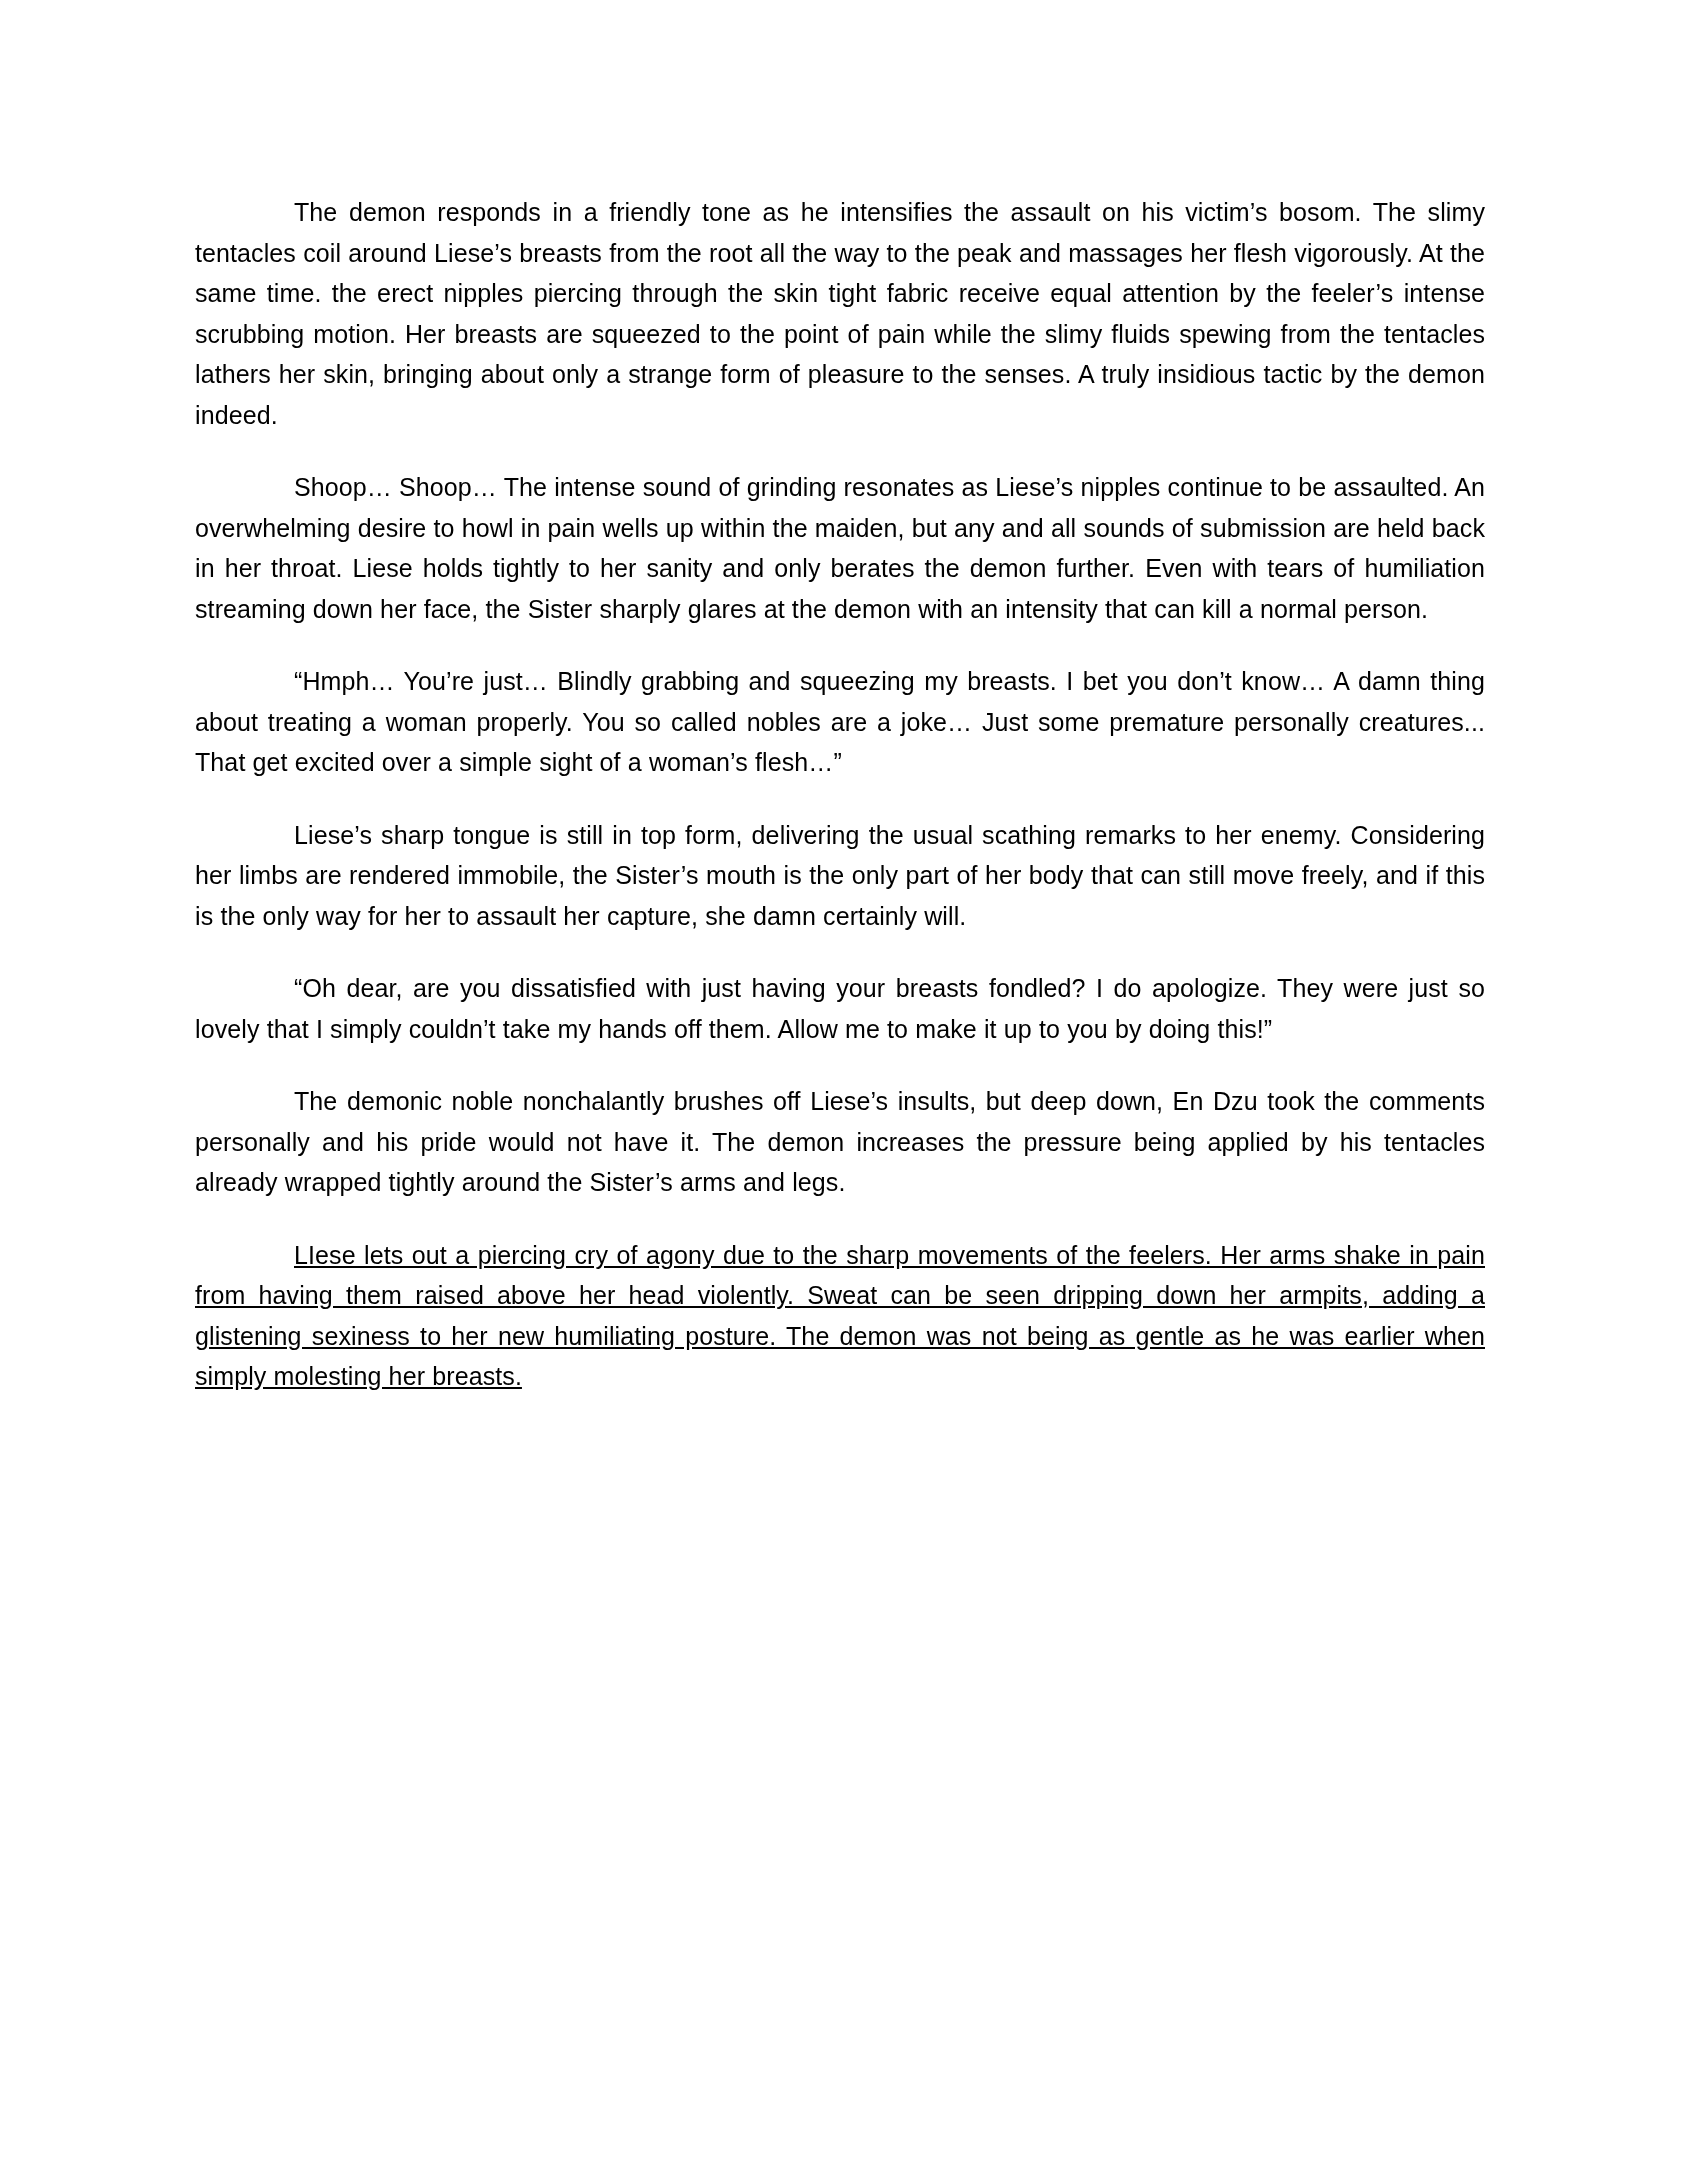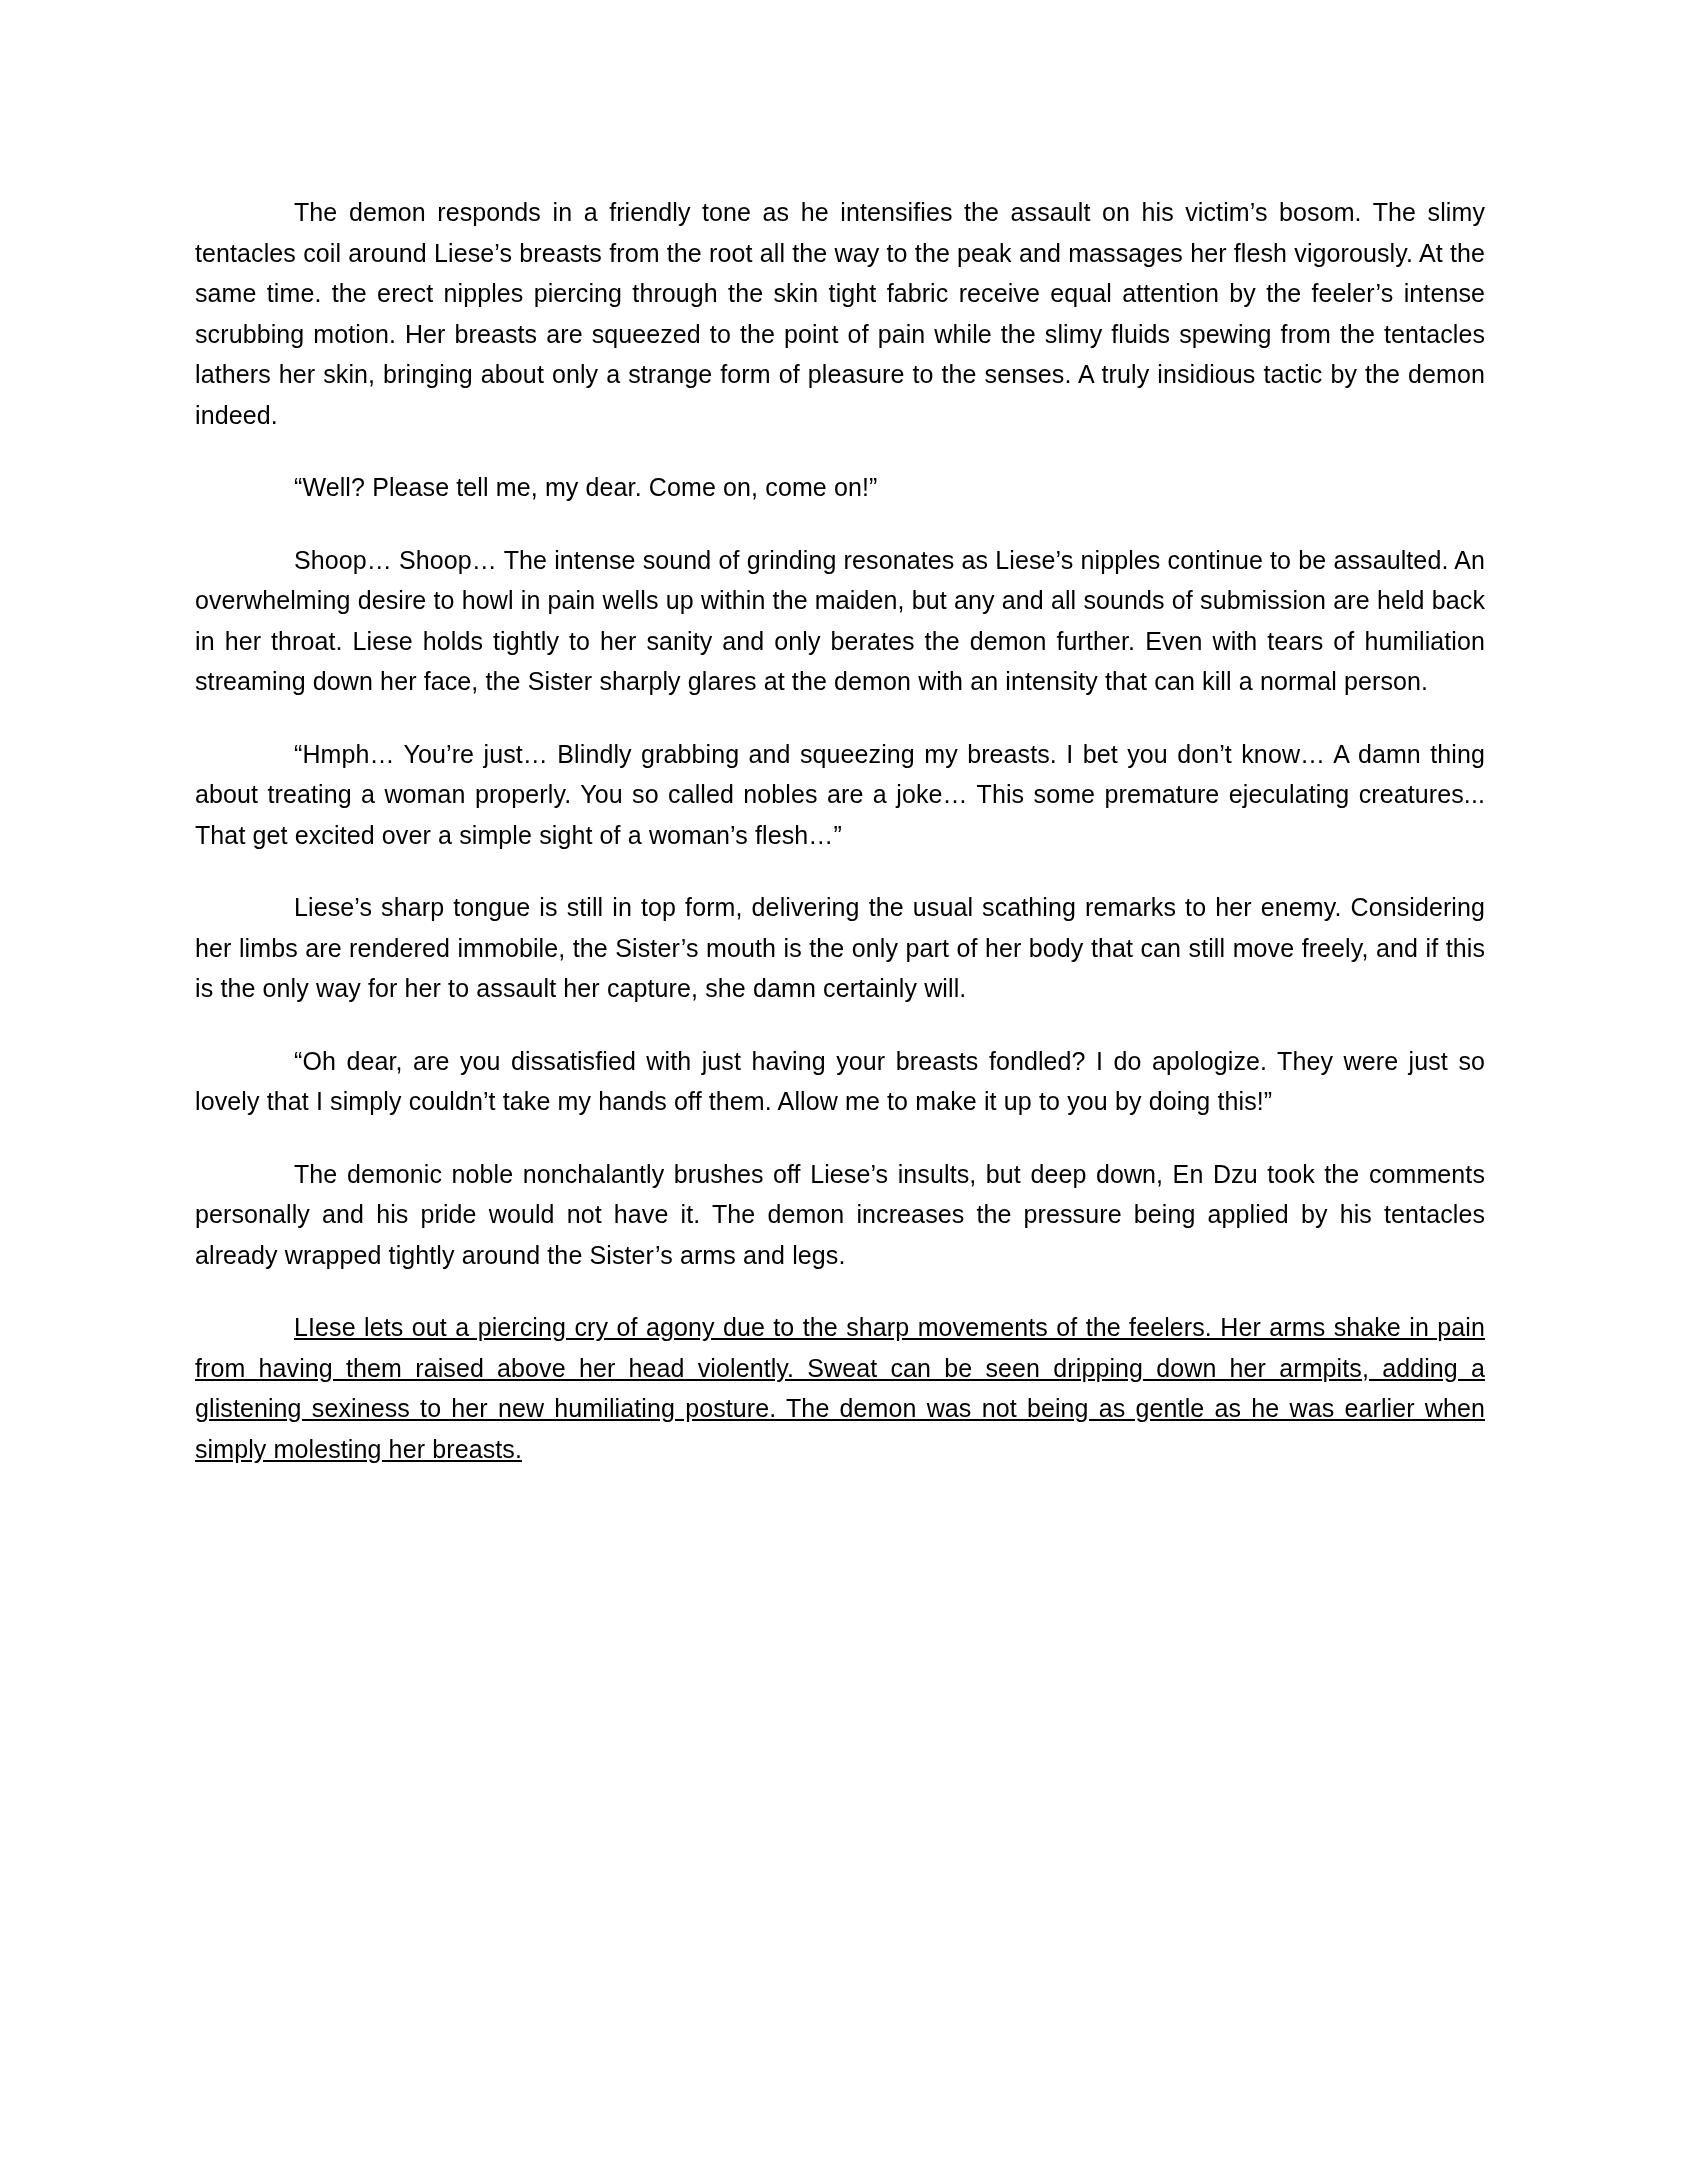--- a/index.html
+++ b/index.html
@@ -36,22 +36,21 @@
     margin-bottom: 0;
     text-decoration: underline;
   }
 </style>
 </head>
 <body>
 
 <div class="page">
   <div class="doc-body">
     <p class="para">The demon responds in a friendly tone as he intensifies the assault on his victim’s bosom. The slimy tentacles coil around Liese’s breasts from the root all the way to the peak and massages her flesh vigorously. At the same time. the erect nipples piercing through the skin tight fabric receive equal attention by the feeler’s intense scrubbing motion. Her breasts are squeezed to the point of pain while the slimy fluids spewing from the tentacles lathers her skin, bringing about only a strange form of pleasure to the senses. A truly insidious tactic by the demon indeed.</p>
-    <p class="para">“Well? Please tell me, my dear. Come on, come on!”</p>
     <p class="para">Shoop… Shoop… The intense sound of grinding resonates as Liese’s nipples continue to be assaulted. An overwhelming desire to howl in pain wells up within the maiden, but any and all sounds of submission are held back in her throat. Liese holds tightly to her sanity and only berates the demon further. Even with tears of humiliation streaming down her face, the Sister sharply glares at the demon with an intensity that can kill a normal person.</p>
-    <p class="para">“Hmph… You’re just… Blindly grabbing and squeezing my breasts. I bet you don’t know… A damn thing about treating a woman properly. You so called nobles are a joke… This some premature ejeculating creatures... That get excited over a simple sight of a woman’s flesh…”</p>
+    <p class="para">“Hmph… You’re just… Blindly grabbing and squeezing my breasts. I bet you don’t know… A damn thing about treating a woman properly. You so called nobles are a joke… Just some premature personally creatures... That get excited over a simple sight of a woman’s flesh…”</p>
     <p class="para">Liese’s sharp tongue is still in top form, delivering the usual scathing remarks to her enemy. Considering her limbs are rendered immobile, the Sister’s mouth is the only part of her body that can still move freely, and if this is the only way for her to assault her capture, she damn  certainly will.</p>
     <p class="para">“Oh dear, are you dissatisfied with just having your breasts fondled? I do apologize. They were just so lovely that I simply couldn’t take my hands off them. Allow me to make it up to you by doing this!”</p>
     <p class="para">The demonic noble nonchalantly brushes off Liese’s insults, but deep down, En Dzu took the comments personally and his pride would not have it. The demon increases the pressure being applied by his tentacles already wrapped tightly around the Sister’s arms and legs.</p>
     <p class="para">LIese lets out a piercing cry of agony due to the sharp movements of the feelers. Her arms shake in pain from having them raised above her head violently. Sweat can be seen dripping down her armpits, adding a glistening sexiness to her new humiliating posture. The demon was not being as gentle as he was earlier when simply molesting her breasts.</p>
   </div>
 </div>
 
 
 </body></html>

